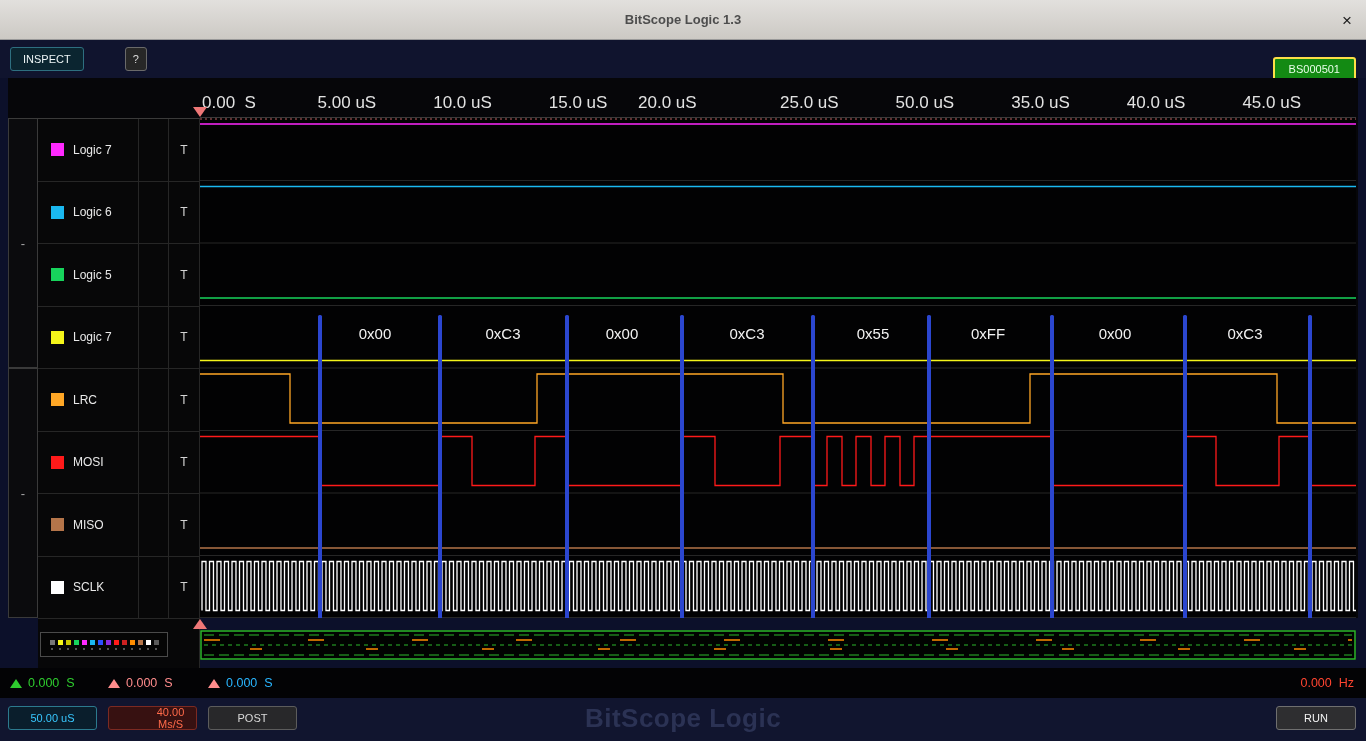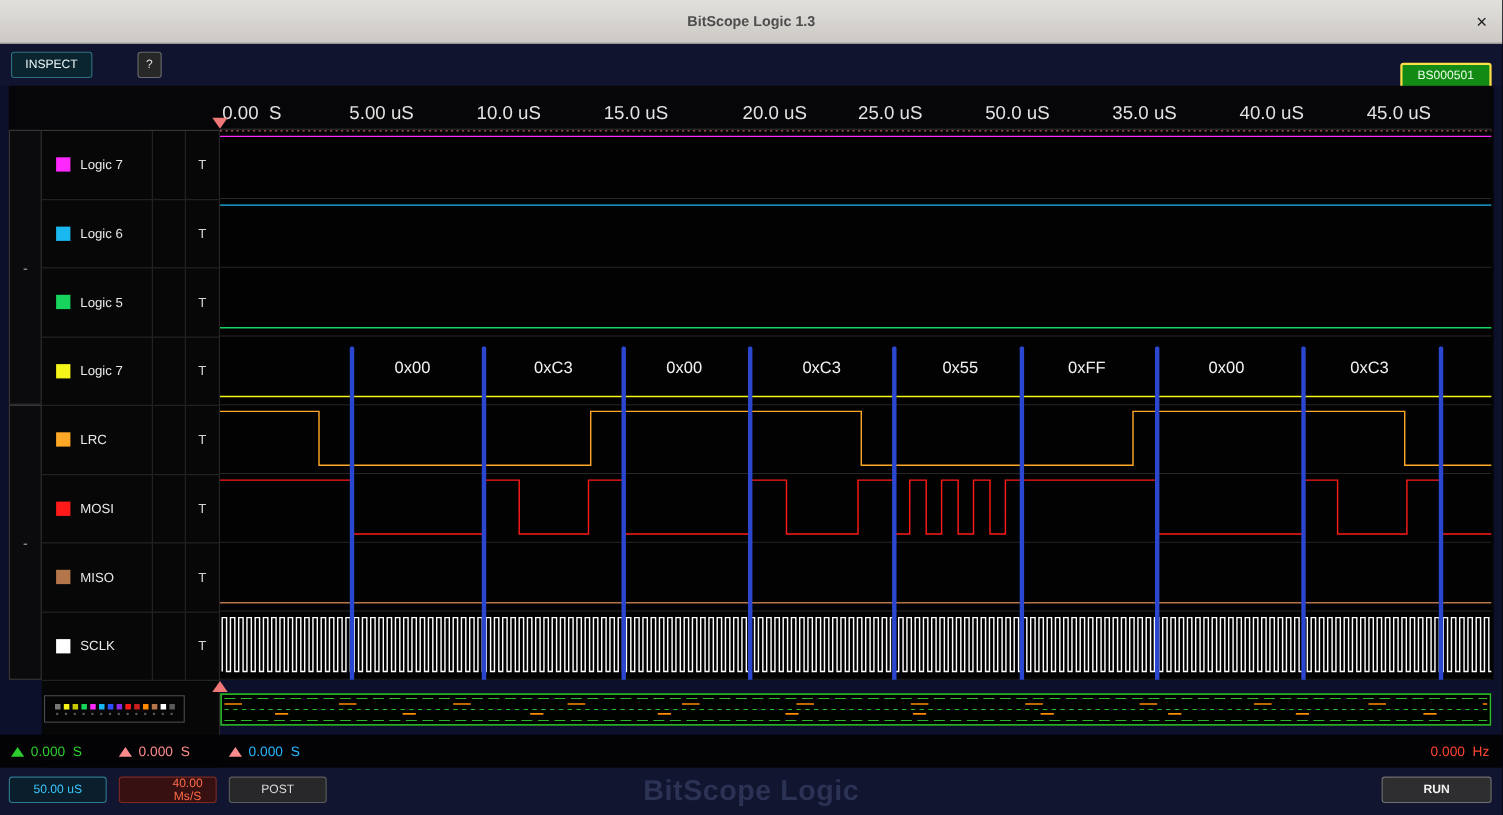--- a/index.html
+++ b/index.html
@@ -68,21 +68,21 @@
   #st-a { left:10px; } #st-b { left:108px; } #st-c { left:208px; } #st-f { right:12px; }
   .tri { width:0; height:0; border-left:6px solid transparent; border-right:6px solid transparent;
     border-bottom:9px solid #999; margin-right:6px; }
 
   
   .bottombar { position:absolute; top:698px; left:0; width:1366px; height:43px; background:#11152f; }
   .bottombar .btn { position:absolute; top:8px; height:24px; }
   .b-time { left:8px; width:89px; background:#0a1e2c; border:1px solid #2c7a8e; }
   .b-rate { left:108px; width:89px; background:#371111; border:1px solid #7c2a22; }
   .b-post { left:208px; width:89px; background:#28282a; border:1px solid #5c5c5c; color:#d9d9d9; }
-  .b-run  { right:10px; width:100px; background:#2e2e30; border:1px solid #6f6f6f; color:#f2f2f2;font-weight:bold; }
+  .b-run  { right:10px; width:80px; background:#2e2e30; border:1px solid #6f6f6f; color:#f2f2f2; }
   .watermark { position:absolute; left:0; right:0; top:5px; text-align:center;
     font-size:26px; font-weight:bold; letter-spacing:0.5px; color:#2b3254; }
 </style>
 </head>
 <body>
 
 <div class="window">
 
   <div class="titlebar">
     <span class="title">BitScope Logic 1.3</span>
@@ -154,21 +154,21 @@
           <span class="cell-mid"></span>
           <span class="cell-trig">T</span>
         </div>
       </div>
 
     <div class="ruler" id="ruler">
         <span class="tick-label" style="left: 2px;">0.00  S</span>
         <span class="tick-label" style="left: 117.6px;">5.00 uS</span>
         <span class="tick-label" style="left: 233.2px;">10.0 uS</span>
         <span class="tick-label" style="left: 348.8px;">15.0 uS</span>
-        <span class="tick-label" style="left: 475px; margin-top: 32px;">20.0 uS</span>
+        <span class="tick-label" style="left: 438px; margin-top: 32px;">20.0 uS</span>
         <span class="tick-label" style="left: 580px;">25.0 uS</span>
         <span class="tick-label" style="left: 695.6px;">50.0 uS</span>
         <span class="tick-label" style="left: 811.2px;">35.0 uS</span>
         <span class="tick-label" style="left: 926.8px;">40.0 uS</span>
         <span class="tick-label" style="left: 1042.4px;">45.0 uS</span>
       </div>
 
     <svg id="wave-svg" width="1156" height="500">
         <line x1="0" y1="62.5" x2="1156" y2="62.5" stroke="#262626" stroke-width="1"></line>
         <line x1="0" y1="125" x2="1156" y2="125" stroke="#262626" stroke-width="1"></line>

